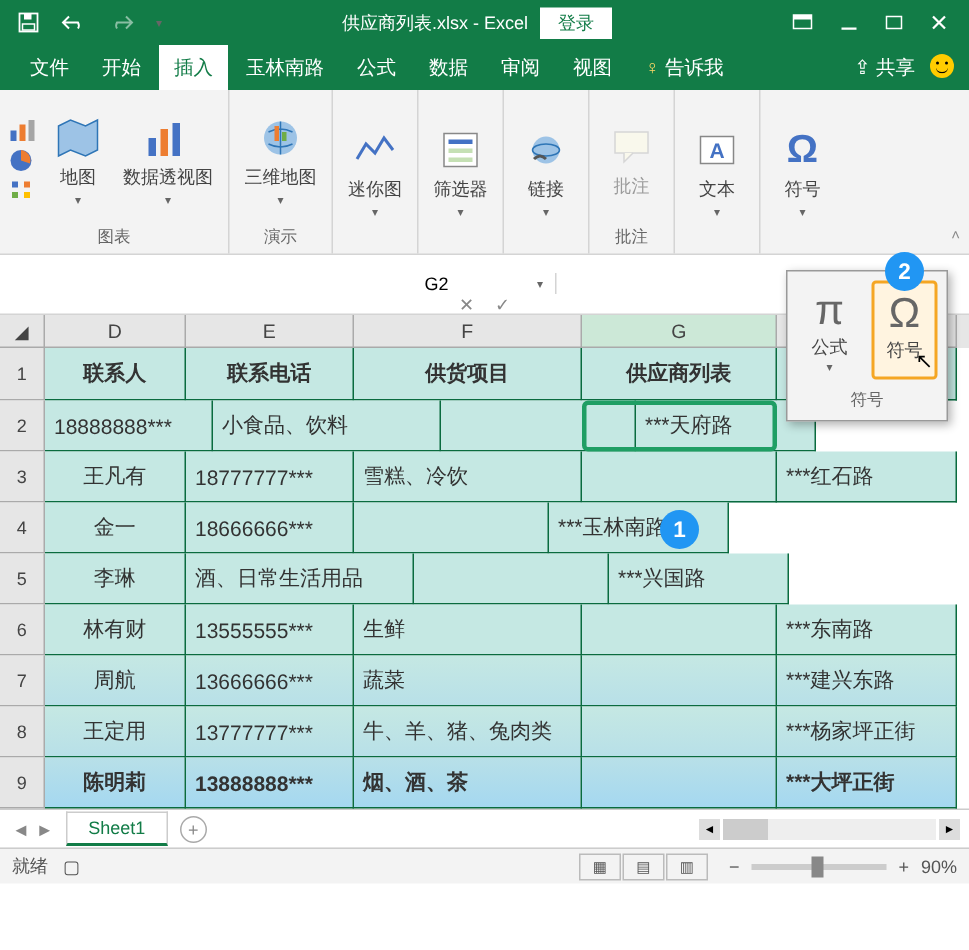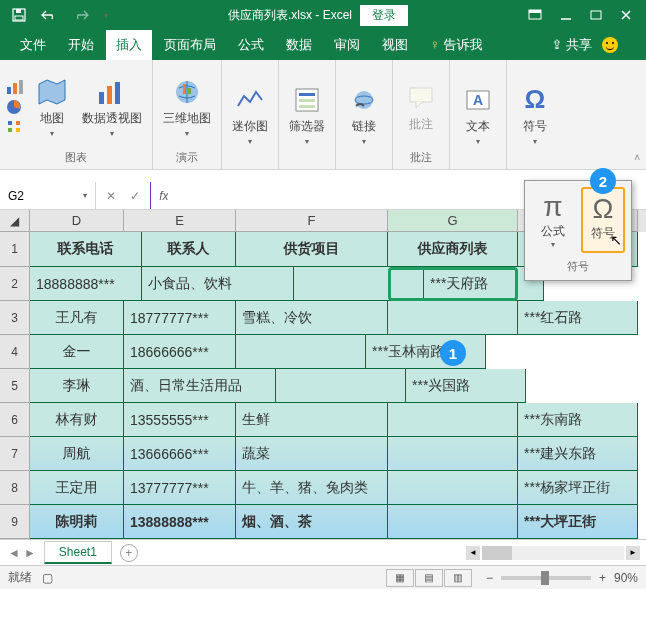--- a/index.html
+++ b/index.html
@@ -7,35 +7,35 @@
 
 .titlebar { height: 30px; background: #127c47; display: flex; align-items: center; color: #fff; font-size: 12px; }
 .titlebar .qat { display: flex; gap: 14px; padding-left: 12px; align-items: center; }
 .titlebar .title { flex: 1; text-align: center; display: flex; justify-content: center; gap: 8px; align-items: center; }
 .titlebar .login-btn { background: #fff; color: #127c47; padding: 2px 12px; font-size: 12px; border: none; }
 .titlebar .wincontrols { display: flex; gap: 18px; padding-right: 14px; }
 
 .ribbon-tabs { height: 30px; background: #127c47; display: flex; align-items: center; color: #fff; font-size: 13px; gap: 2px; padding-left: 10px; }
 .ribbon-tabs .tab { padding: 6px 10px; cursor: pointer; }
 .ribbon-tabs .tab.active { background: #ffffff; color: #127c47; }
-.ribbon-tabs .share { margin-left: auto; padding-right: 28px; display: flex; gap: 10px; align-items: center; }
+.ribbon-tabs .share { margin-left: auto; padding-right: 10px; display: flex; gap: 10px; align-items: flex-start; }
 .ribbon-tabs .smiley { width: 16px; height: 16px; border-radius: 50%; background: #fc0; display: inline-block; position: relative; }
 .ribbon-tabs .smiley::before { content: ""; position: absolute; width: 2px; height: 2px; background: #000; top: 5px; left: 4px; box-shadow: 6px 0 0 #000; border-radius: 50%; }
 .ribbon-tabs .smiley::after { content: ""; position: absolute; width: 8px; height: 4px; border-bottom: 1.5px solid #000; border-radius: 0 0 8px 8px; top: 8px; left: 4px; }
 
 .ribbon { height: 110px; background: #f3f3f3; border-bottom: 1px solid #d4d4d4; display: flex; position: relative; }
 .rgroup { border-right: 1px solid #d4d4d4; display: flex; flex-direction: column; align-items: center; padding: 4px 6px 0; }
 .rgroup .controls { flex: 1; display: flex; align-items: center; gap: 4px; }
 .rgroup .glabel { font-size: 11px; color: #666; padding-bottom: 4px; }
 .rbtn { display: flex; flex-direction: column; align-items: center; gap: 2px; font-size: 12px; color: #444; padding: 4px; min-width: 44px; }
 .rbtn .bicon { width: 32px; height: 32px; display: flex; align-items: center; justify-content: center; }
 .stack { display: flex; flex-direction: column; gap: 4px; }
 .caret { font-size: 8px; color: #666; }
 
-.formula-bar { height: 28px; display: flex; align-items: center; border-bottom: 1px solid #d4d4d4; background: #fff; font-size: 12px; margin-top: 12px; }
+.formula-bar { height: 28px; display: flex; align-items: center; border-bottom: 1px solid #d4d4d4; background: #fff; font-size: 12px; margin-top: 12px; flex-direction: column; }
 .namebox { width: 96px; border-right: 1px solid #d4d4d4; padding: 0 8px; height: 100%; display: flex; align-items: center; justify-content: space-between; }
 .fb-btns { display: flex; gap: 14px; padding: 0 10px; color: #888; }
 .fx { font-style: italic; padding-left: 8px; border-left: 1px solid #6d28d9; height: 100%; display: flex; align-items: center; color: #666; }
 
 .grid { position: relative; }
 .headers { display: flex; background: #e6e6e6; height: 22px; }
 .rowhead { width: 30px; background: #e6e6e6; text-align: center; font-size: 12px; display: flex; align-items: center; justify-content: center; border-right: 1px solid #aaa; border-bottom: 1px solid #aaa; color: #444; }
 .colhead { text-align: center; font-size: 13px; border-right: 1px solid #aaa; border-bottom: 1px solid #aaa; color: #444; display: flex; align-items: center; justify-content: center; }
 .colhead.active { background: #cce8d7; }
 .w-d { width: 94px; } .w-e { width: 112px; } .w-f { width: 152px; } .w-g { width: 130px; } .w-h { width: 120px; }
@@ -128,21 +128,21 @@
           <path d="M2 2 L10 10 M10 2 L2 10" stroke="#fff" stroke-width="1.5"></path>
         </svg>
       </span>
   </div>
 </div>
 
 <div class="ribbon-tabs">
   <div class="tab">文件</div>
   <div class="tab">开始</div>
   <div class="tab active">插入</div>
-  <div class="tab">页面布局</div>
+  <div class="tab">玉林南路</div>
   <div class="tab">公式</div>
   <div class="tab">数据</div>
   <div class="tab">审阅</div>
   <div class="tab">视图</div>
   <div class="tab"><span style="color:#ffd966">♀</span> <span>告诉我</span></div>
   <div class="share">
     <span>⇪ <span>共享</span></span>
     <span class="smiley"></span>
   </div>
 </div>
@@ -328,22 +328,22 @@
     <div class="rowhead">◢</div>
     <div class="colhead w-d">D</div>
     <div class="colhead w-e">E</div>
     <div class="colhead w-f">F</div>
     <div class="colhead w-g active">G</div>
     <div class="colhead w-h"></div>
   </div>
 
   <div class="row hr">
     <div class="rowhead">1</div>
+    <div class="cell hc w-d">联系人</div>
     <div class="cell hc w-e">联系电话</div>
-    <div class="cell hc w-d">联系人</div>
     <div class="cell hc w-f">供货项目</div>
     <div class="cell hc w-g">供应商列表</div>
     <div class="cell w-h"></div>
   </div>
 
   <div id="data-rows">
       <div class="row">
         <div class="rowhead">2</div>
         <div class="cell w-e">18888888***</div>
         <div class="cell w-f">小食品、饮料</div>

